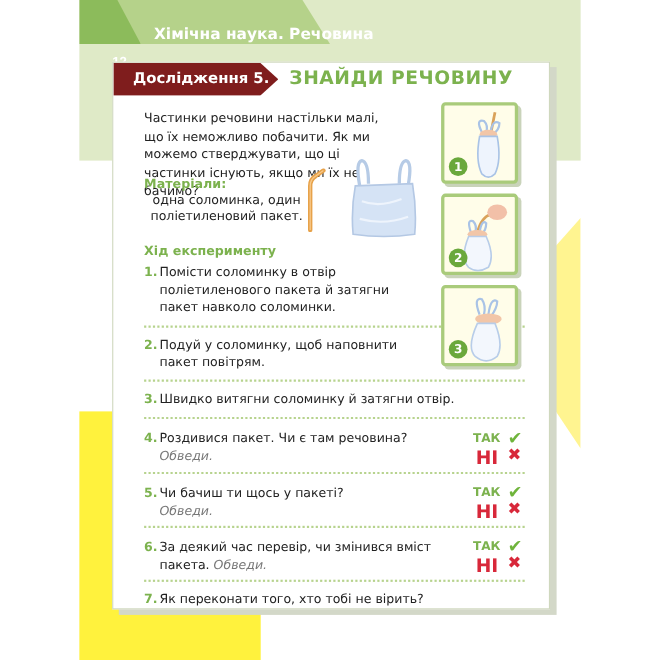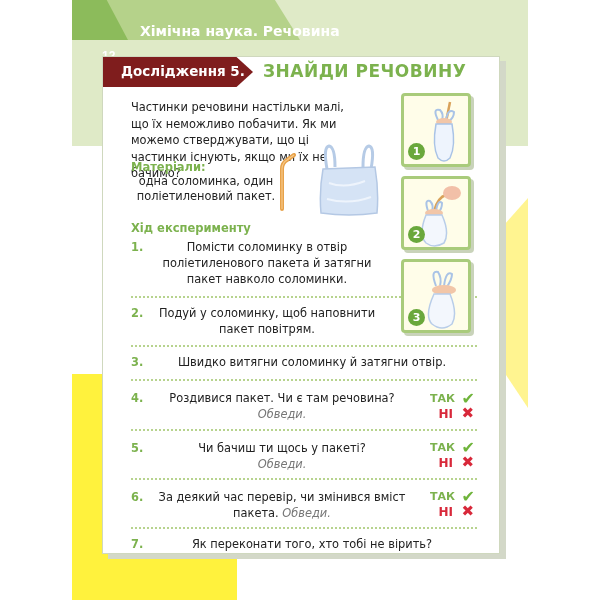--- a/index.html
+++ b/index.html
@@ -33,27 +33,27 @@
     .intro { position: absolute; left: 28px; top: 42px; width: 222px; font-size: 11.4px; line-height: 16.5px; font-family: "DejaVu Sans", sans-serif; }
     .mat-label { position: absolute; left: 28px; top: 103px; color: #7cb24e; font-weight: bold; font-size: 11.5px; }
     .mat-text { position: absolute; left: 28px; top: 117px; width: 150px; font-size: 11.4px; line-height: 15px; text-align: center; }
     .straw { position: absolute; left: 174px; top: 96px; }
     .bag { position: absolute; left: 212px; top: 86px; }
 
     .steps-label { position: absolute; left: 28px; top: 164px; color: #7cb24e; font-weight: bold; font-size: 11.5px; }
 
     .step { position: absolute; left: 28px; right: 20px; font-size: 11.4px; line-height: 16px; }
     .step .n { position: absolute; left: 0; top: 0; color: #7cb24e; font-weight: bold; }
-    .step .t { display: block; padding-left: 14px; text-align: center; }
+    .step .t { display: block; padding-left: 14px; }
     .step .hint { color: #777; font-style: italic; }
     .sep { position: absolute; left: 28px; right: 22px; height: 0; border-top: 2px dotted #b7d38e; }
 
     .answers { position: absolute; right: 22px; width: 48px; height: 30px; text-align: center; }
     .answers .yes { position: absolute; right: 22px; top: 0; color: #7cb24e; font-weight: bold; font-size: 11px; }
-    .answers .no { position: absolute; right: 24px; top: 15px; color: #d8283a; font-weight: bold; font-size: 12px; padding-left: 32px; }
+    .answers .no { position: absolute; right: 24px; top: 15px; color: #d8283a; font-weight: bold; font-size: 17px; padding-left: 32px; }
     .answers .check { position: absolute; right: 2px; top: -3px; color: #6fb43b; font-size: 16px; font-weight: bold; }
     .answers .cross { position: absolute; right: 3px; top: 12px; color: #d8283a; font-size: 15px; font-weight: bold; }
 
     
     .panel { position: absolute; left: 298px; width: 70px; height: 74px; background: #fffde9;
       border: 3px solid #a9cb7b; border-radius: 4px; box-shadow: 3px 3px 0 #c9d3ba; }
     .panel .badge { position: absolute; left: 4px; bottom: 4px; width: 17px; height: 17px; border-radius: 50%;
       background: #6aa83c; color: #fff; font-size: 11px; font-weight: bold; text-align: center; line-height: 17px; }
     .panel svg { position: absolute; right: 6px; top: 4px; }
   </style>

